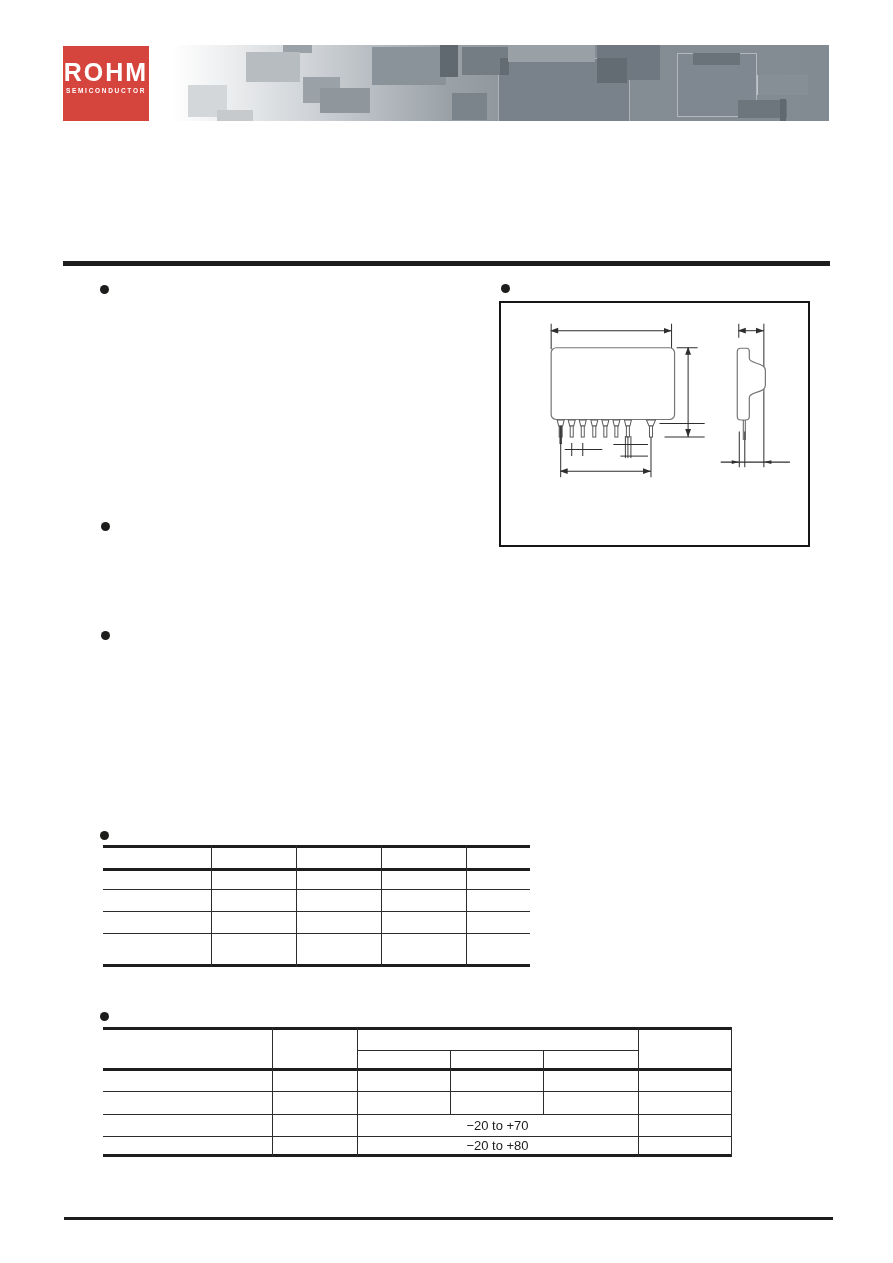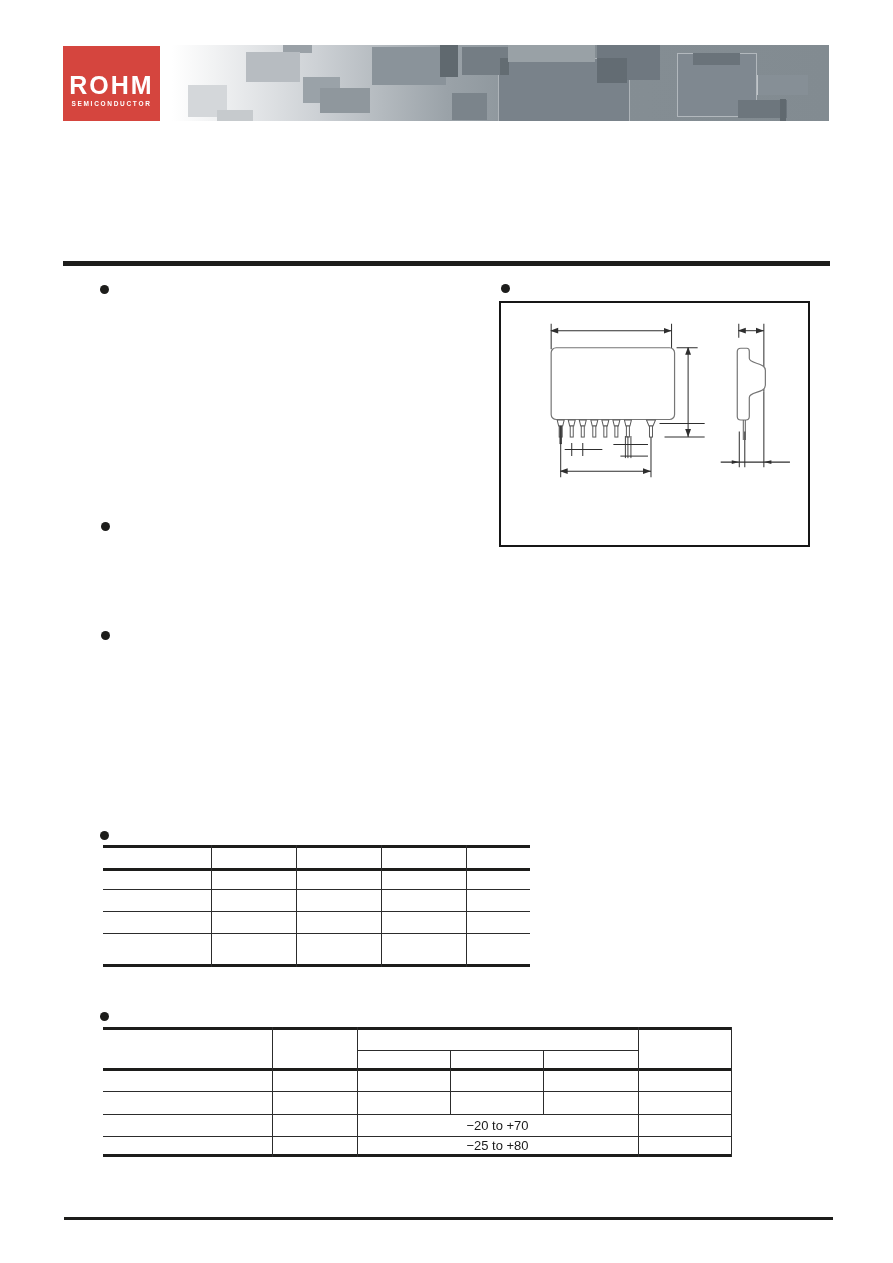--- a/index.html
+++ b/index.html
@@ -2,22 +2,22 @@
 <html><head>
 <meta charset="utf-8">
 <style>
   html,body{margin:0;padding:0;background:#ffffff;}
   .page{
     position:relative;width:893px;height:1263px;background:#ffffff;overflow:hidden;
     font-family:"Liberation Sans",sans-serif;color:#1a1a1a;
   }
   
   .logo{
-    position:absolute;left:63px;top:46px;width:97px;height:75px;
-    background:#d5453e;text-align:center;box-sizing:border-box;padding-top:26px;
+    position:absolute;left:63px;top:46px;width:86px;height:75px;
+    background:#d5453e;text-align:center;box-sizing:border-box;padding-top:13px;
   }
   .logo .brand{
     color:#ffffff;font-weight:bold;font-size:25px;letter-spacing:2px;line-height:26px;
   }
   .logo .tagline{
     color:#ffffff;font-weight:bold;font-size:6.5px;letter-spacing:1.7px;line-height:9px;margin-top:1px;
   }
   .banner{
     position:absolute;left:172px;top:45px;width:657px;height:76px;overflow:hidden;
     background:linear-gradient(90deg,#ffffff 0%,#f2f3f4 6%,#cdd1d5 22%,#9aa2a8 42%,#858e94 58%,#828b91 100%);
@@ -184,16 +184,16 @@
     <div class="tline thin" style="left:103px;top:1136px;width:628.5px;height:1px;"></div>
     <div class="tline" style="left:103px;top:1153.5px;width:628.5px;height:3px;"></div>
     <div class="tline thin" style="left:271.5px;top:1027px;width:1px;height:129.5px;"></div>
     <div class="tline thin" style="left:357px;top:1027px;width:1px;height:129.5px;"></div>
     <div class="tline thin" style="left:450px;top:1050px;width:1px;height:64px;"></div>
     <div class="tline thin" style="left:543px;top:1050px;width:1px;height:64px;"></div>
     <div class="tline thin" style="left:637.5px;top:1027px;width:1px;height:129.5px;"></div>
     <div class="tline thin" style="left:730.5px;top:1027px;width:1px;height:129.5px;"></div>
 
     <div class="cellval" style="left:357px;top:1115px;width:281px;height:21px;line-height:21px;">−20 to +70</div>
-    <div class="cellval" style="left:357px;top:1137px;width:281px;height:17px;line-height:17px;">−25 to +80</div>
+    <div class="cellval" style="left:357px;top:1137px;width:281px;height:17px;line-height:17px;">−20 to +80</div>
   </div>
 
 </div>
 
 </body></html>

